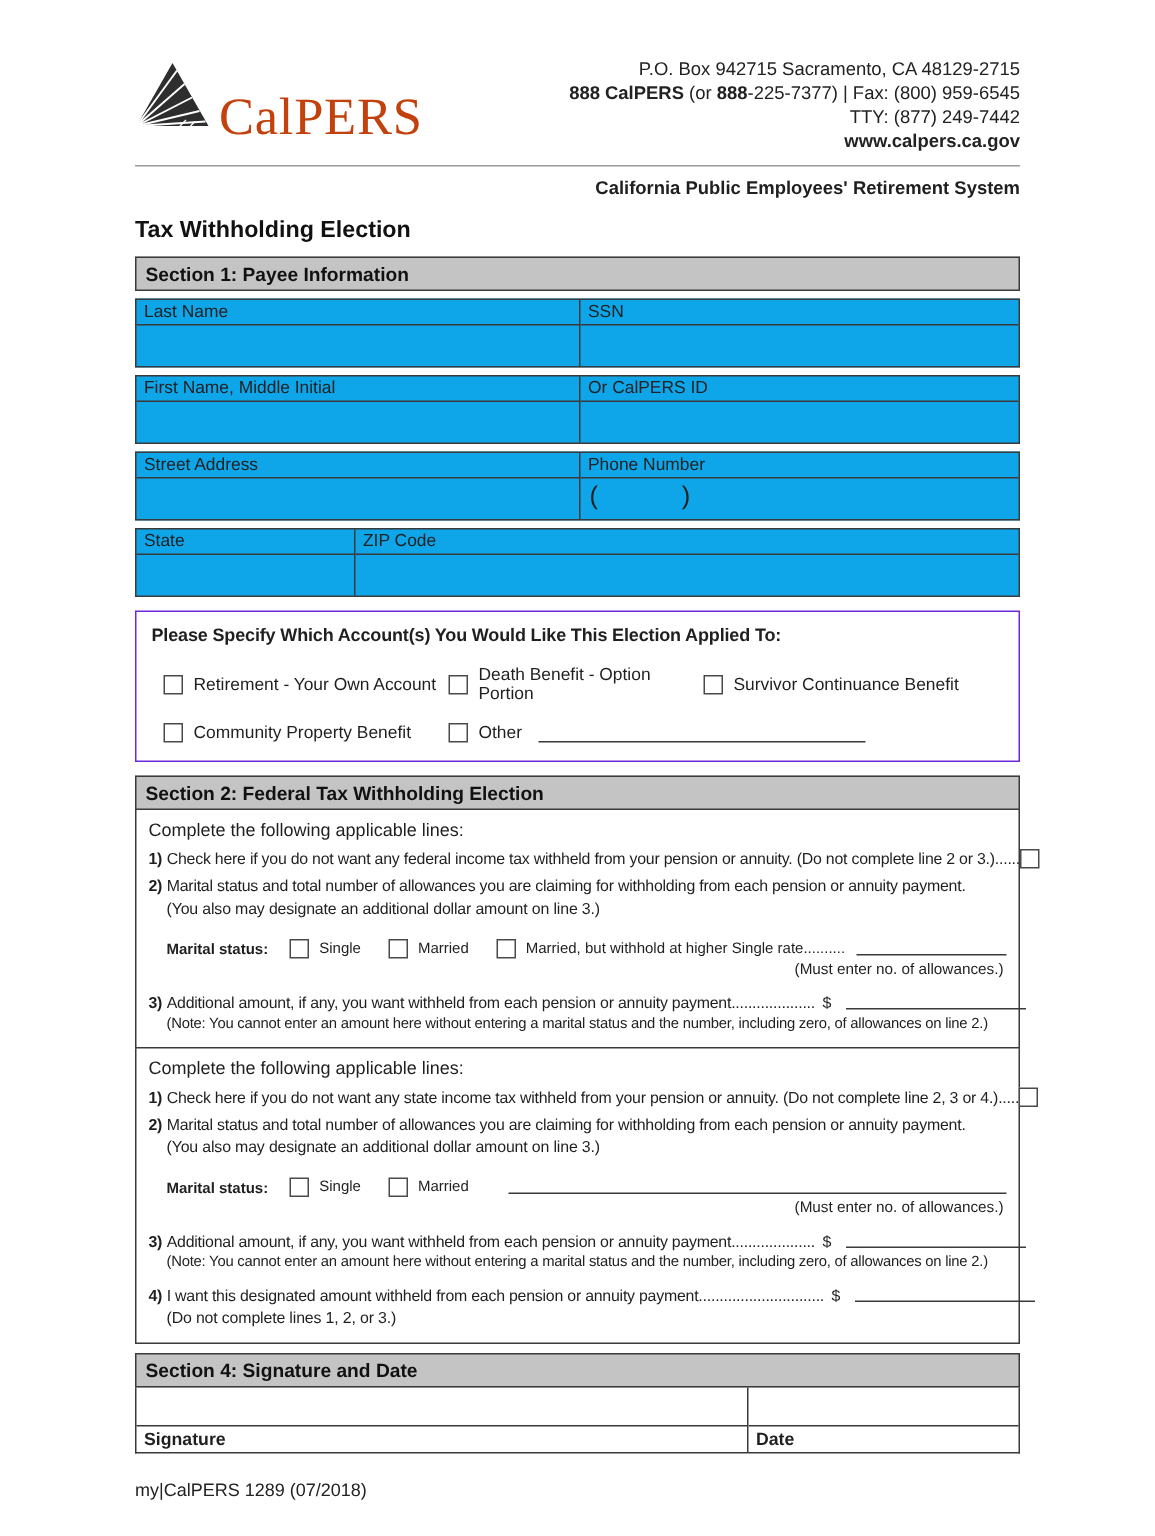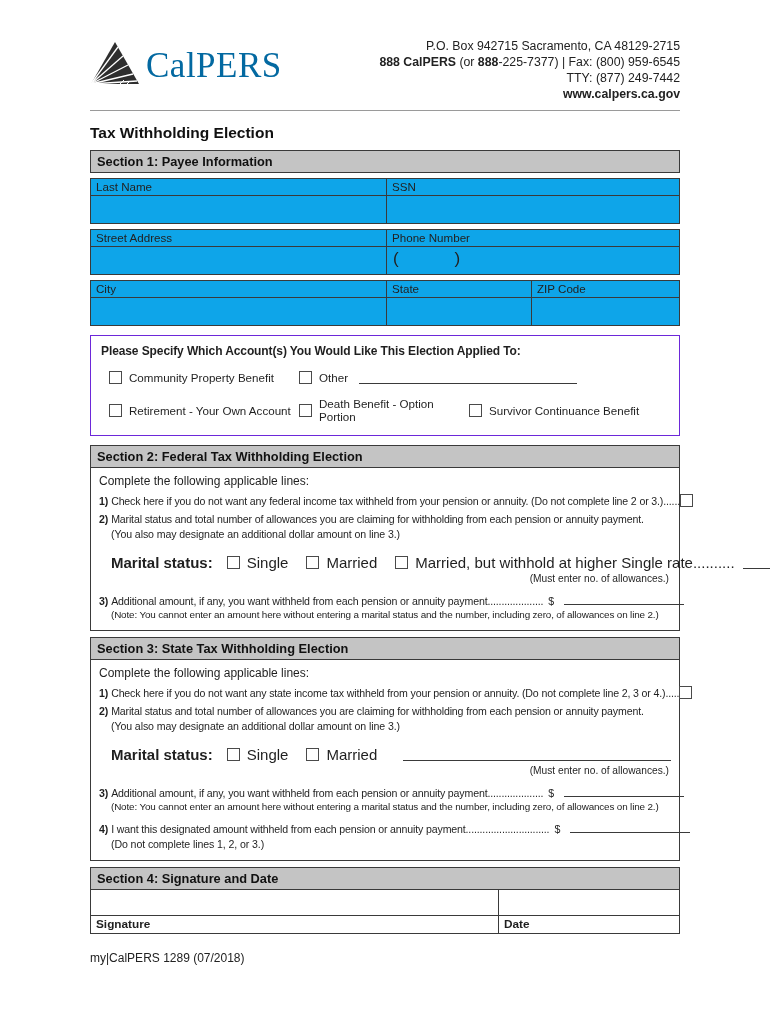--- a/index.html
+++ b/index.html
@@ -10,21 +10,21 @@
     color:#1f1f1f;
     position:relative;
   }
   .content { position:absolute; left:90px; top:0; width:590px; }
 
   
   .header { display:flex; justify-content:space-between; margin-top:38px; }
   .logo-wrap { display:flex; align-items:flex-start; gap:6px; }
   .logo-text {
     font-family:"Liberation Serif", serif;
-    font-size:35px; color:#0369a1; letter-spacing:0.5px; margin-top:8px;
+    font-size:35px; color:#c2410c; letter-spacing:0.5px; margin-top:20px;
   }
   .contact { text-align:right; font-size:12.3px; line-height:16px; color:#222; }
   .contact .b { font-weight:bold; }
   .rule { border-top:1px solid #9a9a9a; margin-top:8px; }
   .org { text-align:right; font-weight:bold; font-size:12.3px; margin-top:7px; }
 
   .page-title { font-weight:bold; font-size:15.5px; margin-top:13px; color:#111; }
 
   
   .bar {
@@ -62,21 +62,21 @@
 
   
   .sec-body { border:1px solid #3a3a3a; border-top:none; padding:6px 8px 10px 8px; }
   .intro { font-weight:normal; font-size:12px; margin-bottom:4px; }
   .line { display:flex; align-items:center; margin-top:6px; font-size:10.6px; letter-spacing:-0.15px; white-space:nowrap; }
   .lnum { font-weight:bold; margin-right:3px; flex:none; }
   .line .cb-end { margin-left:auto; }
   .subline { font-size:10.6px; letter-spacing:-0.1px; margin:3px 0 0 12px; }
   .noteline { font-size:9.9px; letter-spacing:-0.15px; margin:2px 0 0 12px; white-space:nowrap; color:#222; }
 
-  .marital { display:flex; align-items:flex-end; margin:14px 0 0 12px; font-size:15px; white-space:nowrap; }
+  .marital { display:flex; align-items:flex-end; margin:14px 0 0 12px; font-size:10px; white-space:nowrap; }
   .marital .mlabel { font-weight:bold; margin-right:14px; }
   .mopt { display:flex; align-items:center; gap:7px; margin-right:18px; }
   .fill-line { flex:1; border-bottom:1px solid #3a3a3a; margin:0 0 2px 8px; min-width:90px; }
   .allow-note { text-align:right; font-size:10.2px; margin-top:2px; padding-right:2px; }
 
   .amt-line { display:flex; align-items:flex-end; margin-top:11px; font-size:10.6px; letter-spacing:-0.15px; white-space:nowrap; }
   .amt-line .dollar { margin:0 2px 0 5px; }
   .amt-line .fill-line { margin-bottom:2px; min-width:120px; }
 
   
@@ -115,88 +115,95 @@
       <span class="logo-text">CalPERS</span>
     </div>
     <div class="contact">
       <div>P.O. Box 942715 Sacramento, CA 48129-2715</div>
       <div><span class="b">888 CalPERS</span><span> (or </span><span class="b">888</span><span>-225-7377) | Fax: (800) 959-6545</span></div>
       <div>TTY: (877) 249-7442</div>
       <div class="b">www.calpers.ca.gov</div>
     </div>
   </div>
   <div class="rule"></div>
+  <div class="org">California Public Employees' Retirement System</div>
 
   <div class="page-title">Tax Withholding Election</div>
 
   <div class="bar mt8">Section 1: Payee Information</div>
 
   <div class="field-row">
     <div class="cell w-half1">
       <div class="flabel">Last Name</div>
       <div class="finput"></div>
     </div>
     <div class="cell w-half2">
       <div class="flabel">SSN</div>
       <div class="finput"></div>
     </div>
   </div>
 
+  <div class="field-row">
+    <div class="cell w-half1">
+      <div class="flabel">First Name, Middle Initial</div>
+      <div class="finput"></div>
+    </div>
+    <div class="cell w-half2">
+      <div class="flabel">Or CalPERS ID</div>
+      <div class="finput"></div>
+    </div>
+  </div>
 
   <div class="field-row">
     <div class="cell w-half1">
       <div class="flabel">Street Address</div>
       <div class="finput"></div>
     </div>
     <div class="cell w-half2">
       <div class="flabel">Phone Number</div>
       <div class="finput">(        )</div>
     </div>
   </div>
 
   <div class="field-row">
-    <div class="cell w-city">
-      <div class="flabel">City</div>
-      <div class="finput"></div>
-    </div>
     <div class="cell w-state">
       <div class="flabel">State</div>
       <div class="finput"></div>
     </div>
     <div class="cell w-zip">
       <div class="flabel">ZIP Code</div>
       <div class="finput"></div>
     </div>
   </div>
 
   <div class="acct-box">
     <div class="acct-title">Please Specify Which Account(s) You Would Like This Election Applied To:</div>
     <div class="acct-row">
       <div class="acct-opt acct-c1">
         <span class="cb"></span>
+        <span>Retirement - Your Own Account</span>
+      </div>
+      <div class="acct-opt acct-c2">
+        <span class="cb"></span>
+        <span>Death Benefit - Option Portion</span>
+      </div>
+      <div class="acct-opt acct-c3">
+        <span class="cb"></span>
+        <span>Survivor Continuance Benefit</span>
+      </div>
+    </div>
+    <div class="acct-row">
+      <div class="acct-opt acct-c1">
+        <span class="cb"></span>
         <span>Community Property Benefit</span>
       </div>
       <div class="acct-opt">
         <span class="cb"></span>
         <span>Other</span>
         <span class="other-line"></span>
-      </div>
-    </div>
-    <div class="acct-row">
-      <div class="acct-opt acct-c1">
-        <span class="cb"></span>
-        <span>Retirement - Your Own Account</span>
-      </div>
-      <div class="acct-opt acct-c2">
-        <span class="cb"></span>
-        <span>Death Benefit - Option Portion</span>
-      </div>
-      <div class="acct-opt acct-c3">
-        <span class="cb"></span>
-        <span>Survivor Continuance Benefit</span>
       </div>
     </div>
   </div>
 
   <div class="bar mt9">Section 2: Federal Tax Withholding Election</div>
   <div class="sec-body">
     <div class="intro">Complete the following applicable lines:</div>
 
     <div class="line">
       <span class="lnum">1)</span>
@@ -230,21 +237,20 @@
 
     <div class="amt-line">
       <span class="lnum">3)</span>
       <span>Additional amount, if any, you want withheld from each pension or annuity payment....................</span>
       <span class="dollar">$</span>
       <span class="fill-line"></span>
     </div>
     <div class="noteline">(Note: You cannot enter an amount here without entering a marital status and the number, including zero, of allowances on line 2.)</div>
   </div>
 
-  <div class="bar mt6">Section 3: State Tax Withholding Election</div>
   <div class="sec-body">
     <div class="intro">Complete the following applicable lines:</div>
 
     <div class="line">
       <span class="lnum">1)</span>
       <span>Check here if you do not want any state income tax withheld from your pension or annuity. (Do not complete line 2, 3 or 4.).....</span>
       <span class="cb cb-end"></span>
     </div>
 
     <div class="line">

